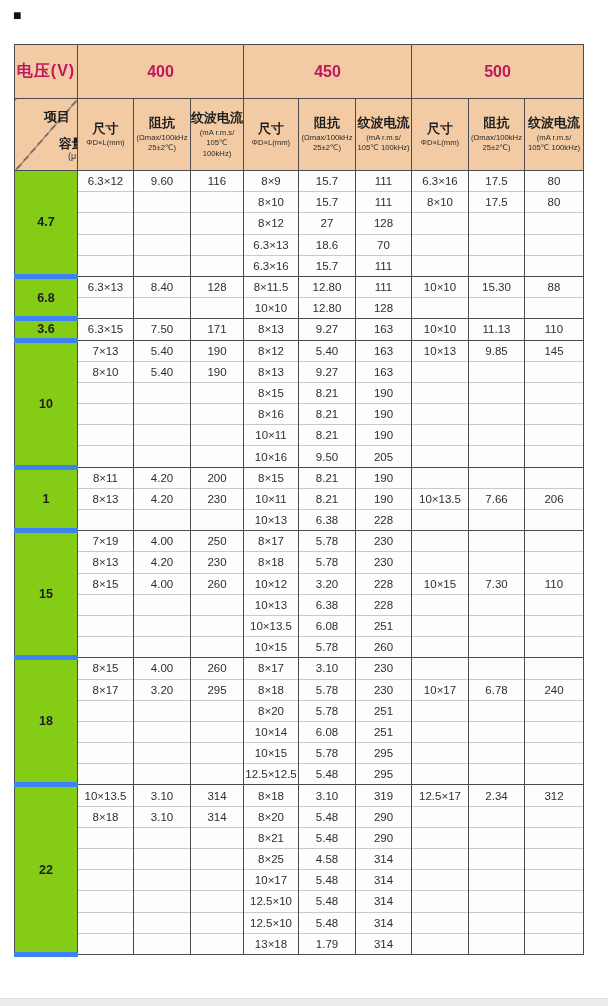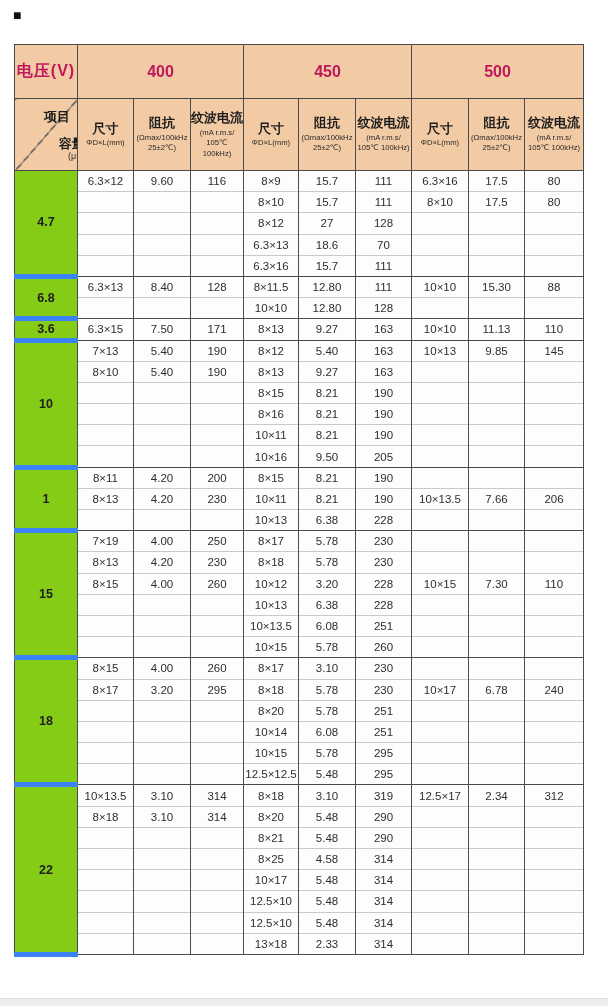--- a/index.html
+++ b/index.html
@@ -542,21 +542,21 @@
           <td class="data-cell">314</td>
           <td class="data-cell"></td>
           <td class="data-cell"></td>
           <td class="data-cell"></td>
         </tr>
         <tr class="in-group">
           <td class="data-cell"></td>
           <td class="data-cell"></td>
           <td class="data-cell"></td>
           <td class="data-cell">13×18</td>
-          <td class="data-cell">2.33</td>
+          <td class="data-cell">1.79</td>
           <td class="data-cell">314</td>
           <td class="data-cell"></td>
           <td class="data-cell"></td>
           <td class="data-cell"></td>
         </tr>
       </tbody>
   </table>
 </div>
 
 <div class="bottom-band"></div>

